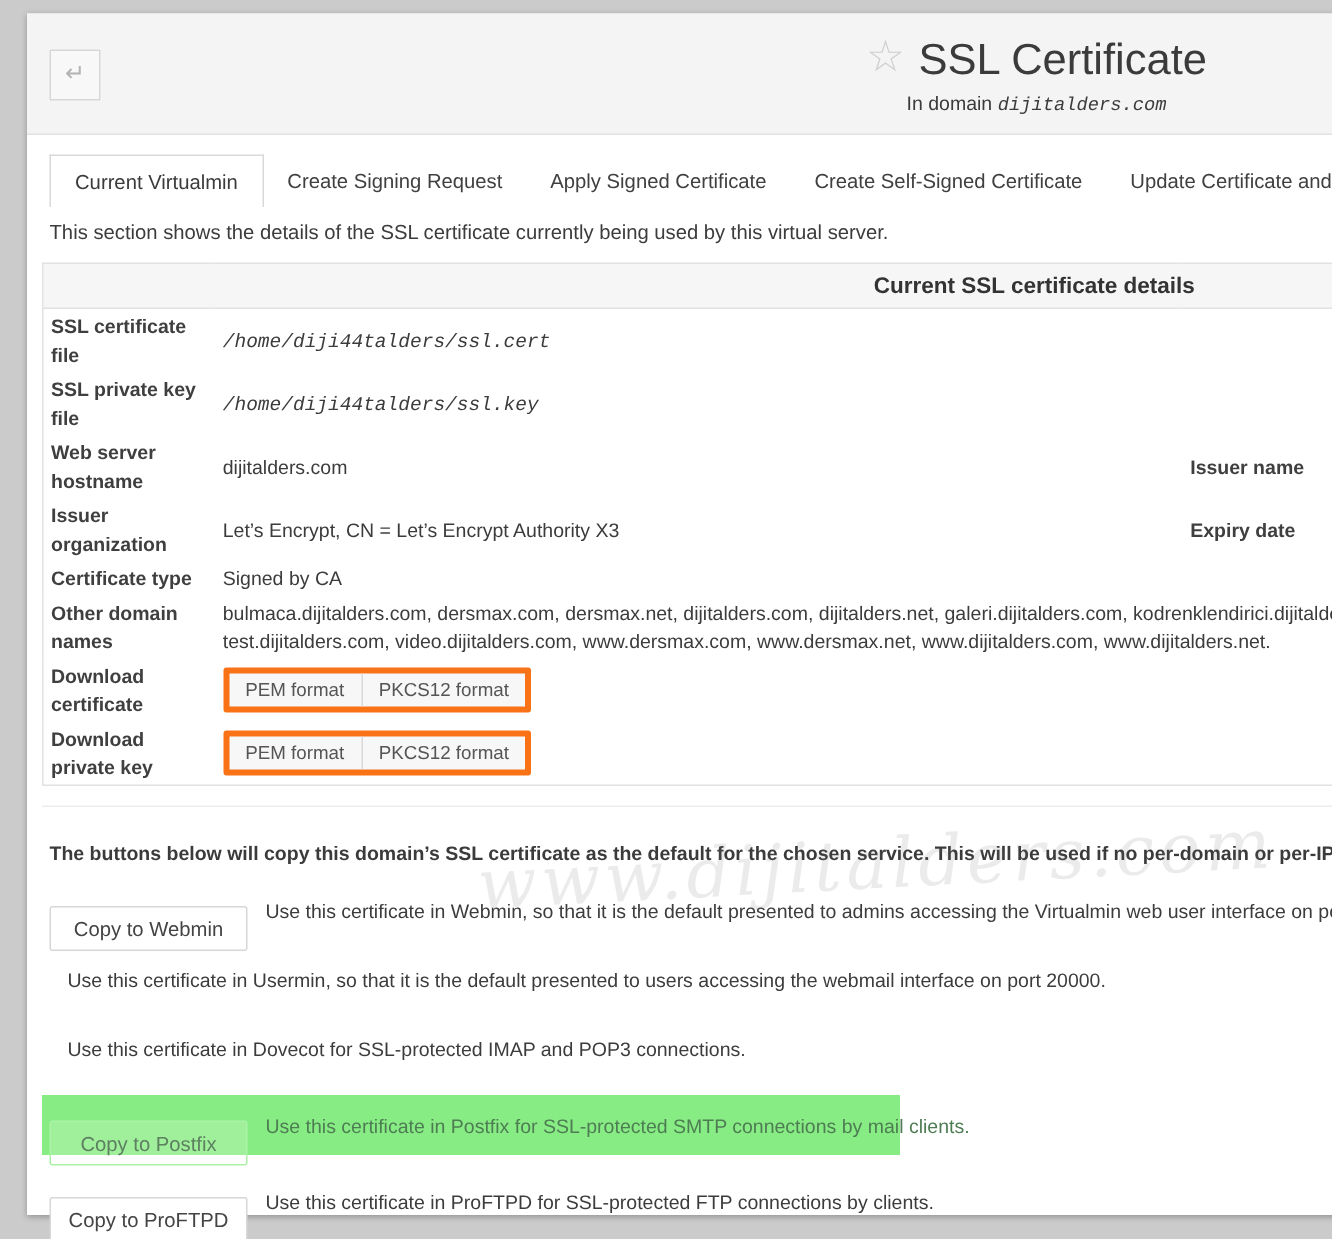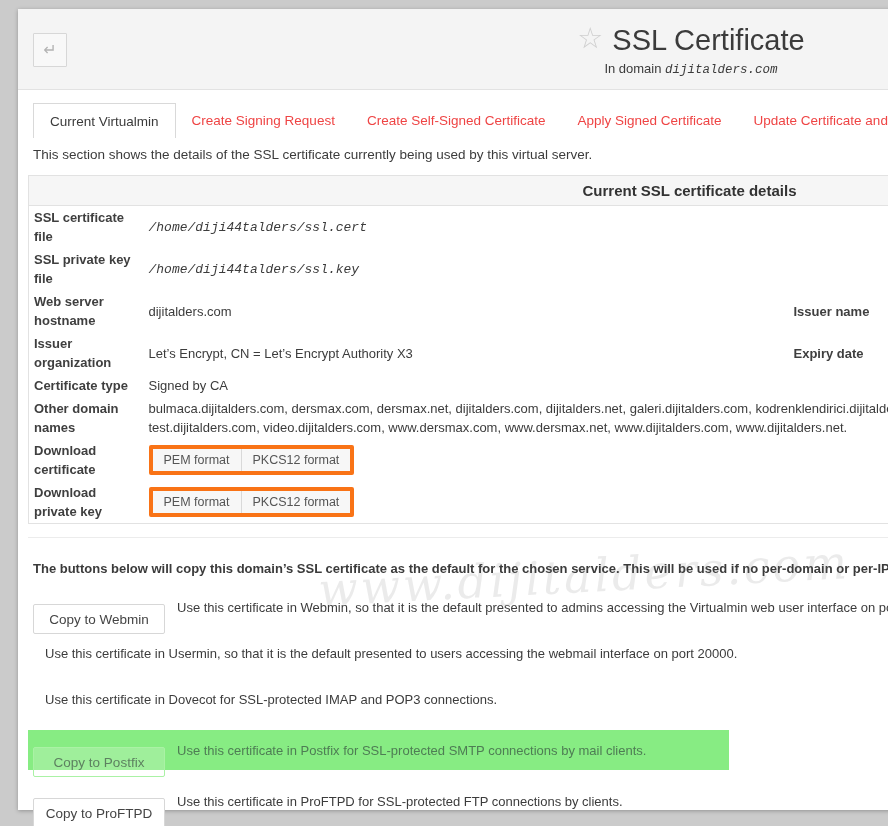--- a/index.html
+++ b/index.html
@@ -27,21 +27,21 @@
     align-items:center; justify-content:center; padding-top:2px;
   }
   .title-line { display:flex; align-items:center; gap:9px; }
   .star { color:#cfcfcf; font-size:29px; line-height:1; cursor:pointer; margin-top:-3px; }
   .page-title { font-size:29px; font-weight:500; color:#3b3b3b; margin:0; }
   .subtitle { margin-top:4px; font-size:13px; color:#3b3b3b; }
   .subtitle .mono { font-family:"Liberation Mono", monospace; font-style:italic; font-size:12.5px; }
   
   .content { padding-left:15px; position:relative; }
   .tabs { display:flex; margin-top:13px; align-items:stretch; }
-  .tab { font-size:13.5px; padding:10px 16px 9px 16px; color:#ef4444; cursor:pointer; white-space:nowrap; }
+  .tab { font-size:13.5px; padding:10px 16px 9px 16px; color:#404040; cursor:pointer; white-space:nowrap; }
   .tab.active {
     color:#3b3b3b; background:#fff;
     border:1px solid #d9d9d9; border-bottom:none;
   }
   .intro { font-size:13.5px; color:#3c3c3c; margin:9px 0 13px 0; white-space:nowrap; }
   
   .cert-table {
     border-collapse:collapse; width:1323px; margin-left:-5px;
     border:1px solid #e2e2e2; table-layout:fixed;
   }
@@ -73,21 +73,21 @@
   
   .note { font-weight:700; font-size:13px; color:#3b3b3b; margin:23px 0 0 0; white-space:nowrap; }
   .service-row { display:flex; align-items:center; margin-top:16px; height:30px; }
   .copy-btn {
     width:132px; height:30px; flex:none;
     background:#fff; border:1px solid #d7d7d7; border-radius:2px;
     font-size:13.5px; color:#444; cursor:pointer; font-family:inherit;margin-top:24px;
   }
   .service-desc { margin-left:12px; font-size:13px; color:#3c3c3c; white-space:nowrap; }
   .service-row.highlight {
-    background:#87ec83; width:701px; margin-left:-5px;
+    background:#87ec83; width:572px; margin-left:-5px;
     padding:5px 0 5px 5px; height:40px;
   }
   .service-row.highlight .copy-btn {
     background:rgba(255,255,255,0.20); border-color:#aaf2a5; color:#5d8160;
   }
   .service-row.highlight .service-desc { color:#4e7d54; }
   
   .watermark {
     position:absolute; left:300px; top:540px; pointer-events:none;
     font-family:"DejaVu Serif", serif; font-style:italic;
@@ -114,22 +114,22 @@
         <span class="mono">dijitalders.com</span>
       </div>
     </div>
   </div>
 
   <div class="content">
 
     <div class="tabs">
       <div class="tab active">Current Virtualmin</div>
       <div class="tab">Create Signing Request</div>
+      <div class="tab">Apply Signed Certificate</div>
       <div class="tab">Create Self-Signed Certificate</div>
-      <div class="tab">Apply Signed Certificate</div>
       <div class="tab">Update Certificate and Key</div>
     </div>
 
     <p class="intro">This section shows the details of the SSL certificate currently being used by this virtual server.</p>
 
     <table class="cert-table">
       <colgroup>
           <col class="c-lbl">
           <col class="c-val">
           <col class="c-lbl2">

